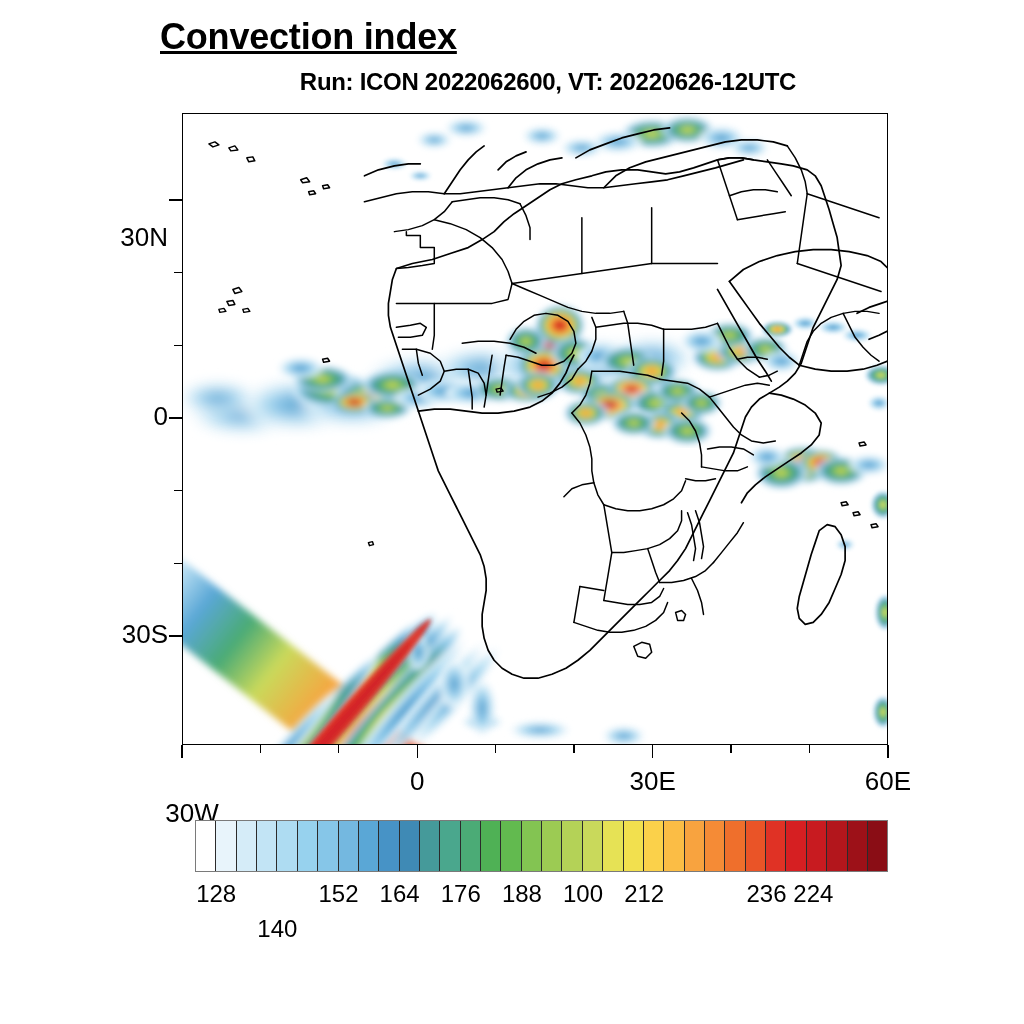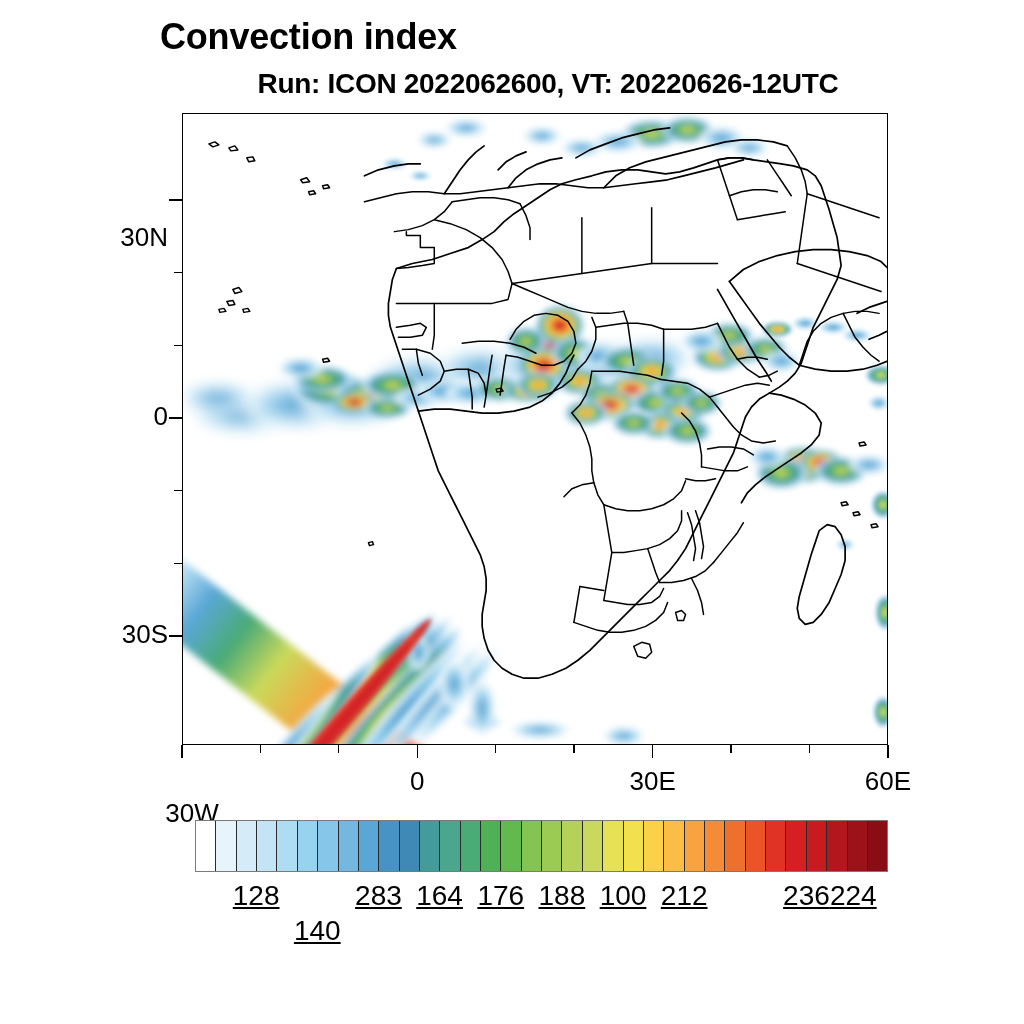--- a/index.html
+++ b/index.html
@@ -1,23 +1,23 @@
 <!DOCTYPE html>
 <html><head>
 <meta charset="utf-8">
 <style>
   html,body{margin:0;padding:0;background:#ffffff;}
   body{width:1024px;height:1024px;position:relative;overflow:hidden;
        font-family:"Liberation Sans", sans-serif;color:#000;}
 
   #titleblock{position:absolute;left:0;top:0;width:1024px;}
   #main-title{position:absolute;left:160px;top:16px;font-size:36px;font-weight:bold;
-              letter-spacing:-0.2px;white-space:nowrap;}
+              letter-spacing:-0.2px;white-space:nowrap;text-decoration:underline;}
   #sub-title{position:absolute;left:0;top:68px;width:1024px;text-align:center;
-             font-size:28px;font-weight:bold;white-space:nowrap;padding-left:72px;
+             font-size:24px;font-weight:bold;white-space:nowrap;padding-left:72px;
              box-sizing:border-box;letter-spacing:-0.3px;}
 
   
   #plot-frame{position:absolute;left:182px;top:113px;width:706px;height:632px;
               border:1.6px solid #000;box-sizing:border-box;background:#fff;
               overflow:hidden;}
   #map-canvas{position:absolute;left:0;top:0;width:100%;height:100%;}
 
   
   .tick{position:absolute;background:#000;}
@@ -33,22 +33,22 @@
   #y-axis-labels{position:absolute;left:38px;top:0;width:130px;height:1024px;}
 
   
   #colorbar-wrap{position:absolute;left:195px;top:820px;width:693px;height:52px;}
   #colorbar{position:absolute;left:0;top:0;width:100%;height:100%;
             display:flex;border:1.4px solid #7a7a7a;box-sizing:border-box;}
   #colorbar .cell{flex:1 1 0;height:100%;border-right:1px solid #2b2b2b;
                   box-sizing:border-box;}
   #colorbar .cell:last-child{border-right:none;}
   #cbar-ticklabels{position:absolute;left:0;top:880px;width:1024px;height:40px;}
-  .cblab{position:absolute;font-size:28px;text-align:center;width:120px;
-         margin-left:-60px;white-space:nowrap;text-decoration:underline;}
+  .cblab{position:absolute;font-size:24px;width:120px;
+         margin-left:-60px;white-space:nowrap;}
 </style>
 </head>
 <body>
 
 <div id="titleblock">
   <div id="main-title">Convection index</div>
   <div id="sub-title">Run: ICON 2022062600,  VT: 20220626-12UTC</div>
 </div>
 
 <div id="plot-frame">
@@ -549,21 +549,21 @@
       <div class="cell" style="background: rgb(214, 31, 34);"></div>
       <div class="cell" style="background: rgb(200, 27, 32);"></div>
       <div class="cell" style="background: rgb(179, 22, 28);"></div>
       <div class="cell" style="background: rgb(157, 17, 24);"></div>
       <div class="cell" style="background: rgb(138, 13, 21);"></div>
     </div>
 </div>
 <div id="cbar-ticklabels">
     <div class="cblab" style="left: 256.147px;">128</div>
     <div class="cblab" style="left: 317.294px; margin-top: 35px;">140</div>
-    <div class="cblab" style="left: 378.441px;">283</div>
+    <div class="cblab" style="left: 378.441px;">152</div>
     <div class="cblab" style="left: 439.588px;">164</div>
     <div class="cblab" style="left: 500.735px;">176</div>
     <div class="cblab" style="left: 561.882px;">188</div>
     <div class="cblab" style="left: 623.029px;">100</div>
     <div class="cblab" style="left: 684.176px;">212</div>
     <div class="cblab" style="left: 745.324px; margin-left: 48px;">224</div>
     <div class="cblab" style="left: 806.471px;">236</div>
   </div>
 
 </body></html>

